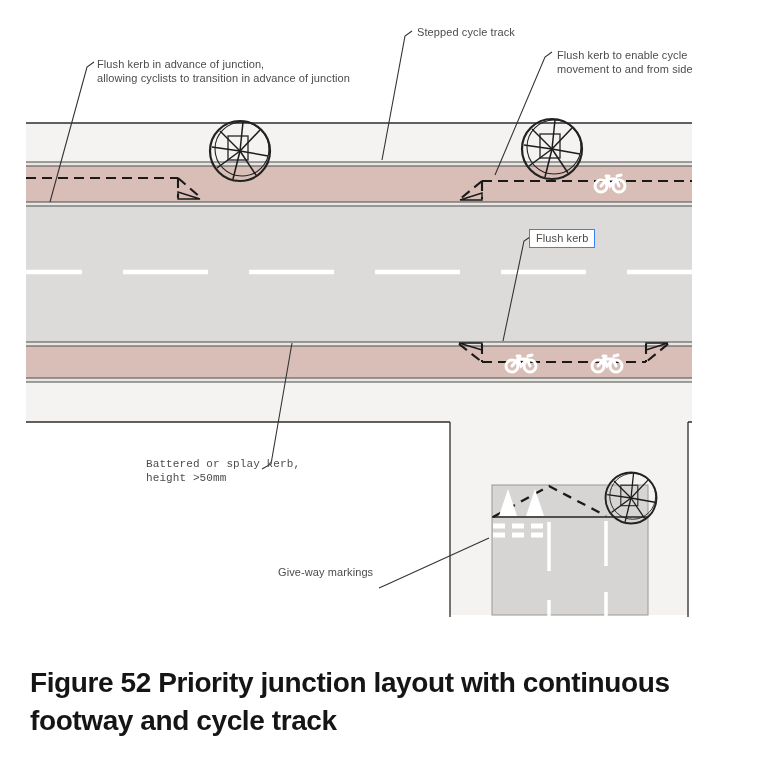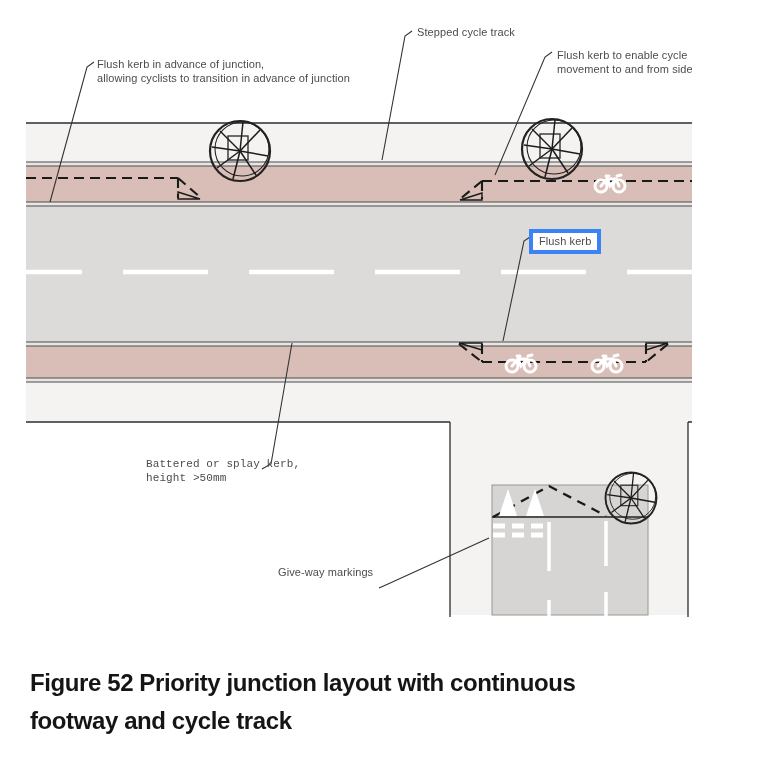--- a/index.html
+++ b/index.html
@@ -7,26 +7,26 @@
     position:relative;width:692px;height:782px;background:#ffffff;overflow:hidden;
     font-family:"Liberation Sans", sans-serif;
   }
   .diagram{position:absolute;left:0;top:0;width:782px;height:650px;}
   .diagram svg{position:absolute;left:0;top:0;}
   .label{
     position:absolute;font-size:11px;line-height:13.5px;color:#4c4c4c;
     white-space:pre-line;letter-spacing:0.1px;
   }
   .label.boxed{
-    background:#ffffff;border:4px solid #3b82f6;padding:2px 6px 3px 6px;
+    background:#ffffff;border:1px solid #3b82f6;padding:2px 6px 3px 6px;
     white-space:nowrap;line-height:12px;
   }
   .caption{
     position:absolute;left:30px;top:664px;width:740px;
-    font-size:24px;font-weight:bold;line-height:38px;color:#151515;
+    font-size:28px;font-weight:bold;line-height:38px;color:#151515;
     letter-spacing:-0.4px;white-space:pre-line;
   }
 </style>
 </head>
 <body>
 
 <div class="page">
 
   <div class="diagram">
     <svg width="782" height="650" viewBox="0 0 782 650">

